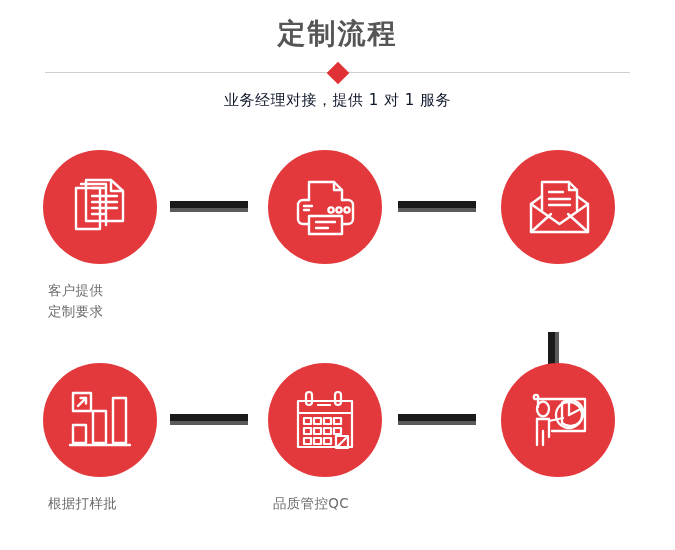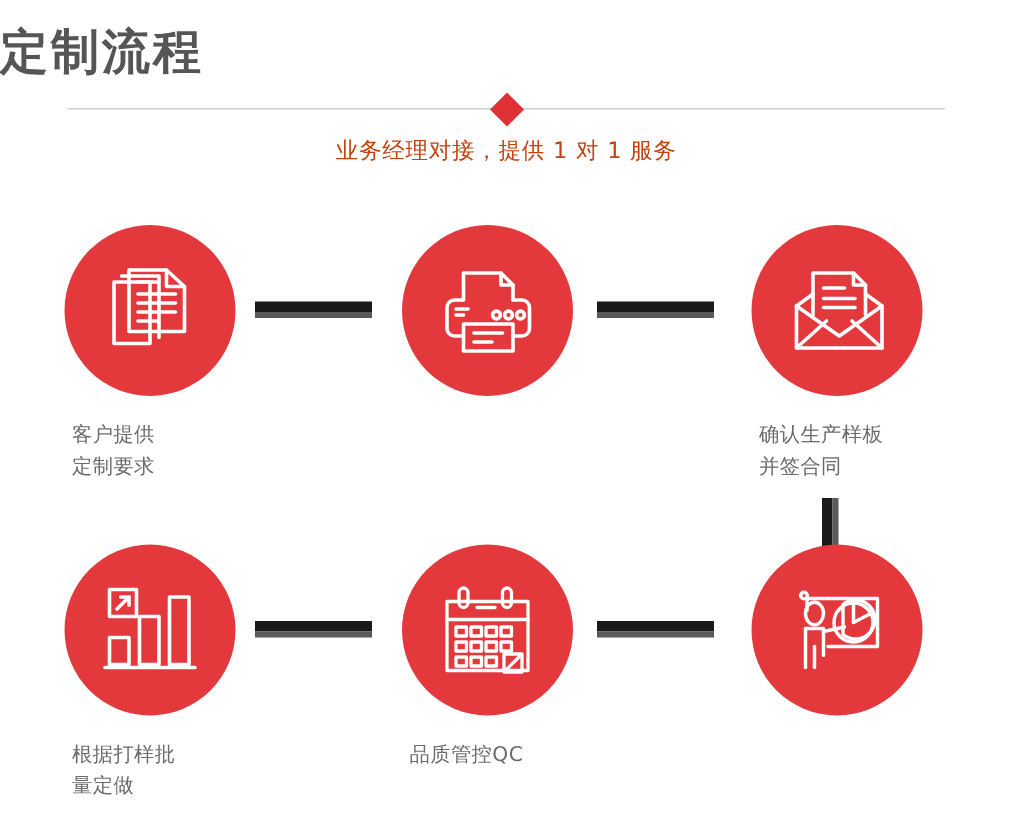--- a/index.html
+++ b/index.html
@@ -14,22 +14,22 @@
     overflow: hidden;
     font-family: "DejaVu Sans", "Liberation Sans", sans-serif;
   }
 
   
   .page-title {
     position: absolute;
     left: 0;
     top: 16px;
     width: 675px;
-    text-align: left;
-    font-size: 32px;
+    text-align: center;
+    font-size: 28px;
     font-weight: bold;
     color: #555555;
     letter-spacing: 2px;
     line-height: 36px;
   }
 
   .divider-wrap {
     position: absolute;
     left: 45px;
     top: 72px;
@@ -56,21 +56,21 @@
     transform: rotate(45deg);
   }
 
   .subtitle {
     position: absolute;
     left: 0;
     top: 89px;
     width: 675px;
     text-align: center;
     font-size: 15px;
-    color: #c2410c;
+    color: #0f172a;
     letter-spacing: 0.5px;
     line-height: 22px;
   }
 
   
   .steps {
     position: absolute;
     left: 0;
     top: 150px;
     width: 537px;
@@ -233,24 +233,20 @@
           <line x1="24" y1="25" x2="45" y2="25"></line>
           <line x1="24" y1="31" x2="45" y2="31"></line>
           <path d="M6 30 L6 58 H63 V30 L52 22"></path>
           <path d="M17 22 L6 30"></path>
           <path d="M6 30 L34.5 50 L63 30"></path>
           <path d="M6 58 L26 40"></path>
           <path d="M63 58 L43 40"></path>
         </svg>
       </span>
     </div>
-    <div class="step-label">
-      <span>确认生产样板</span>
-      <span class="line2">并签合同</span>
-    </div>
   </div>
 
   <div class="conn-v">
     <div class="bar-left"></div>
     <div class="bar-right"></div>
   </div>
 
   <div class="step step-col-1 step-row-2">
     <div class="circle">
       <span>
@@ -260,21 +256,20 @@
           <path d="M13.5 11 H19 V16.5"></path>
           <rect x="6" y="38" width="13" height="18"></rect>
           <rect x="26" y="24" width="13" height="32"></rect>
           <rect x="46" y="11" width="13" height="45"></rect>
           <line x1="3" y1="58" x2="63" y2="58"></line>
         </svg>
       </span>
     </div>
     <div class="step-label">
       <span>根据打样批</span>
-      <span class="line2">量定做</span>
     </div>
   </div>
 
   <div class="conn-h conn-h-r2c1">
     <div class="bar-top"></div>
     <div class="bar-bottom"></div>
   </div>
 
   <div class="step step-col-2 step-row-2">
     <div class="circle">

